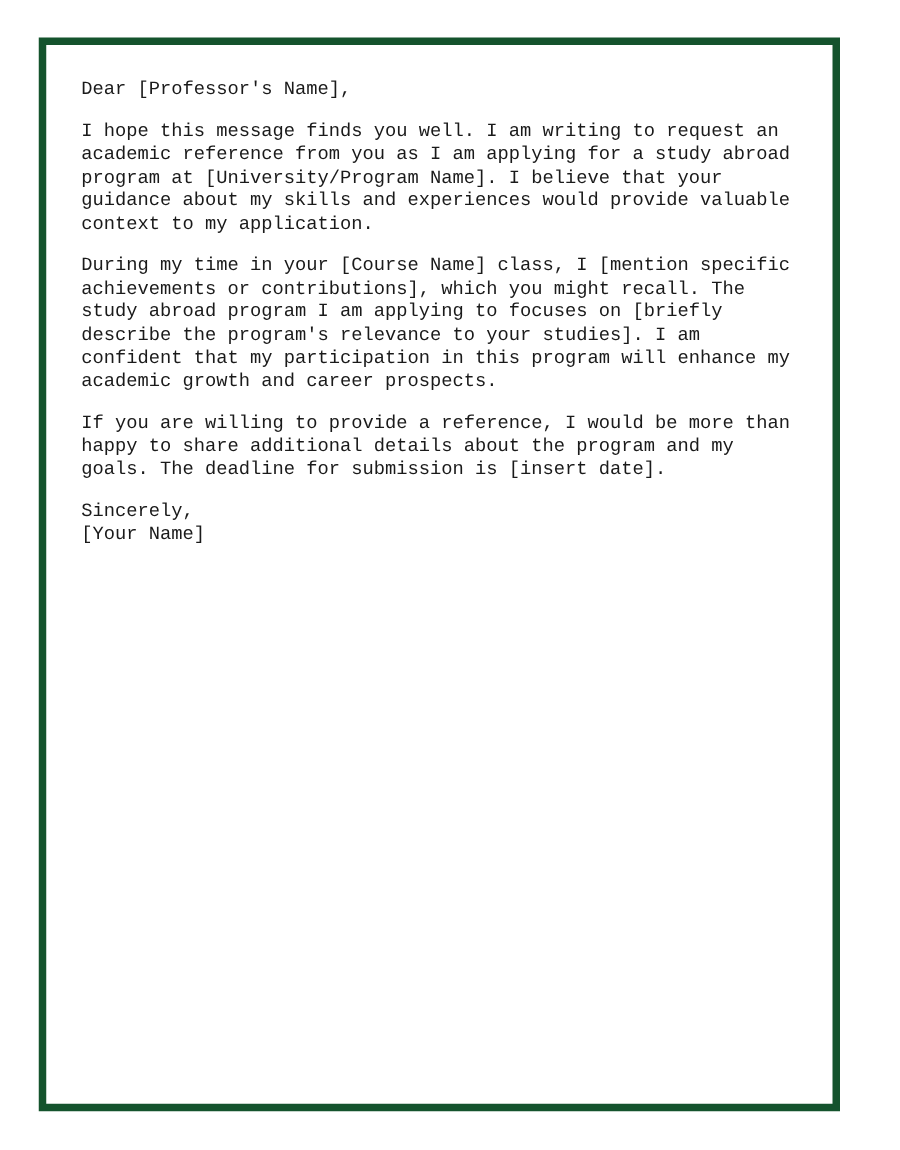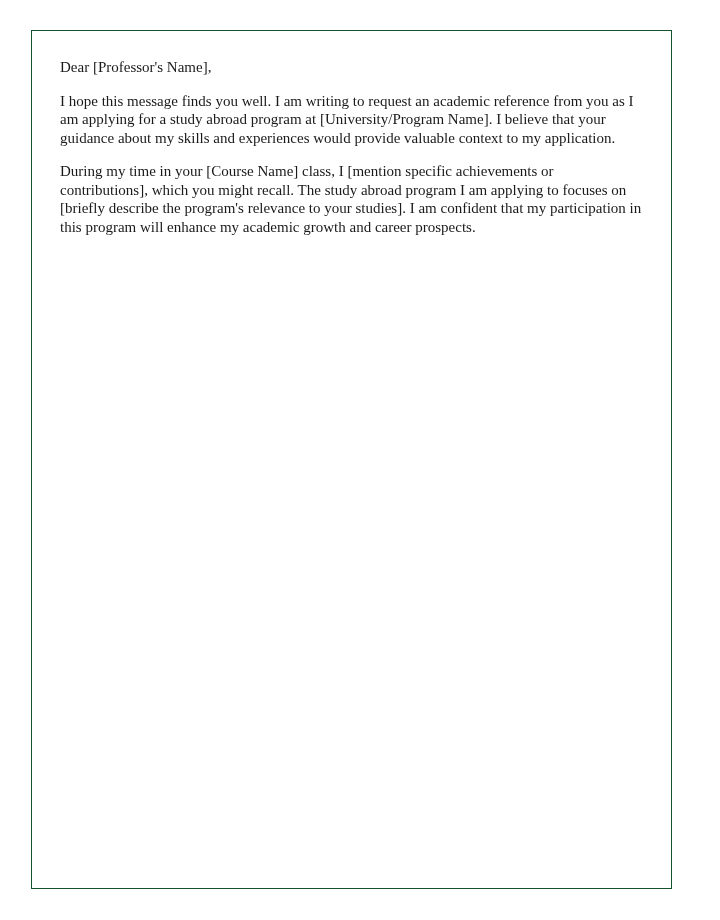--- a/index.html
+++ b/index.html
@@ -11,23 +11,23 @@
     overflow: hidden;
   }
   .letter-page {
     box-sizing: border-box;
     position: absolute;
     left: 31px;
     top: 30px;
     width: 641px;
     height: 859px;
     background: #ffffff;
-    border: 1px solid #14532d;
+    border: 6px solid #14532d;
     padding: 27px 28px;
-    font-family: Liberation Serif, serif;
+    font-family: Liberation Mono, monospace;
     font-size: 15px;
     line-height: 18.5px;
     color: #1a1a1a;
   }
   .letter-page p {
     margin: 0 0 15px 0;
   }
   .signature-block div {
     margin: 0;
   }
@@ -35,17 +35,20 @@
 </head>
 <body>
 
 <div class="letter-page">
   <p>Dear [Professor's Name],</p>
 
   <p>I hope this message finds you well. I am writing to request an academic reference from you as I am applying for a study abroad program at [University/Program Name]. I believe that your guidance about my skills and experiences would provide valuable context to my application.</p>
 
   <p>During my time in your [Course Name] class, I [mention specific achievements or contributions], which you might recall. The study abroad program I am applying to focuses on [briefly describe the program's relevance to your studies]. I am confident that my participation in this program will enhance my academic growth and career prospects.</p>
 
+  <p>If you are willing to provide a reference, I would be more than happy to share additional details about the program and my goals. The deadline for submission is [insert date].</p>
 
 
   <div class="signature-block">
+    <div>Sincerely,</div>
+    <div>[Your Name]</div>
   </div>
 </div>
 
 </body></html>

